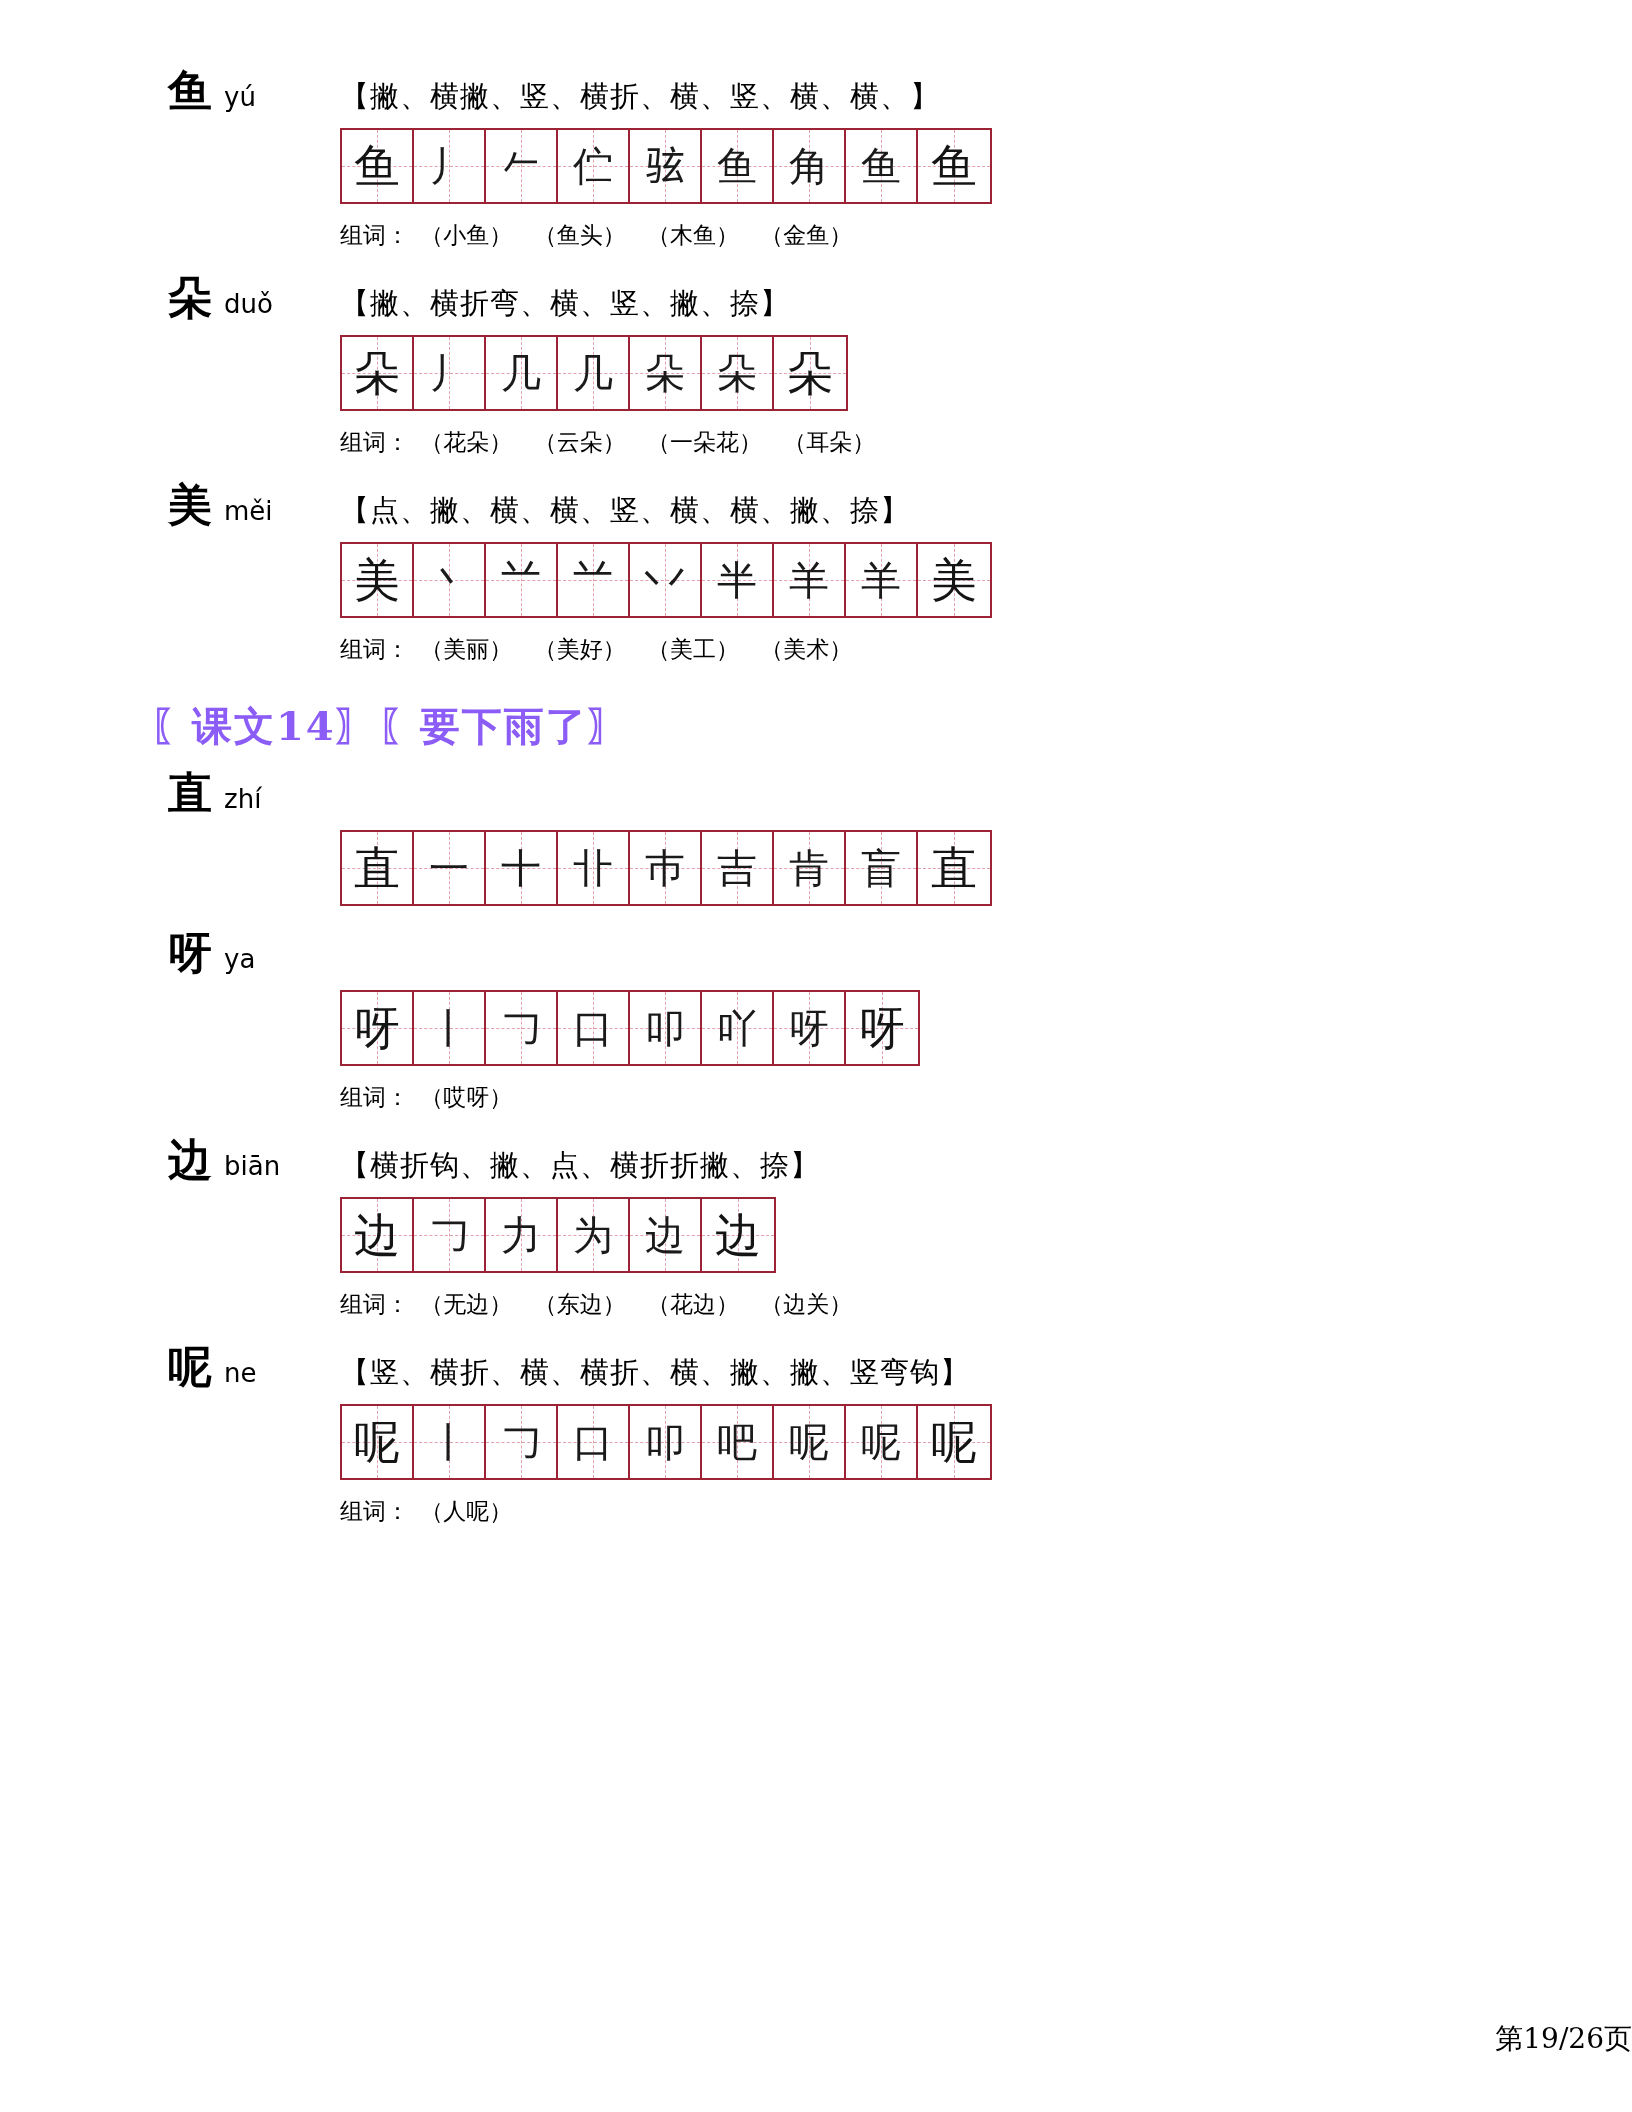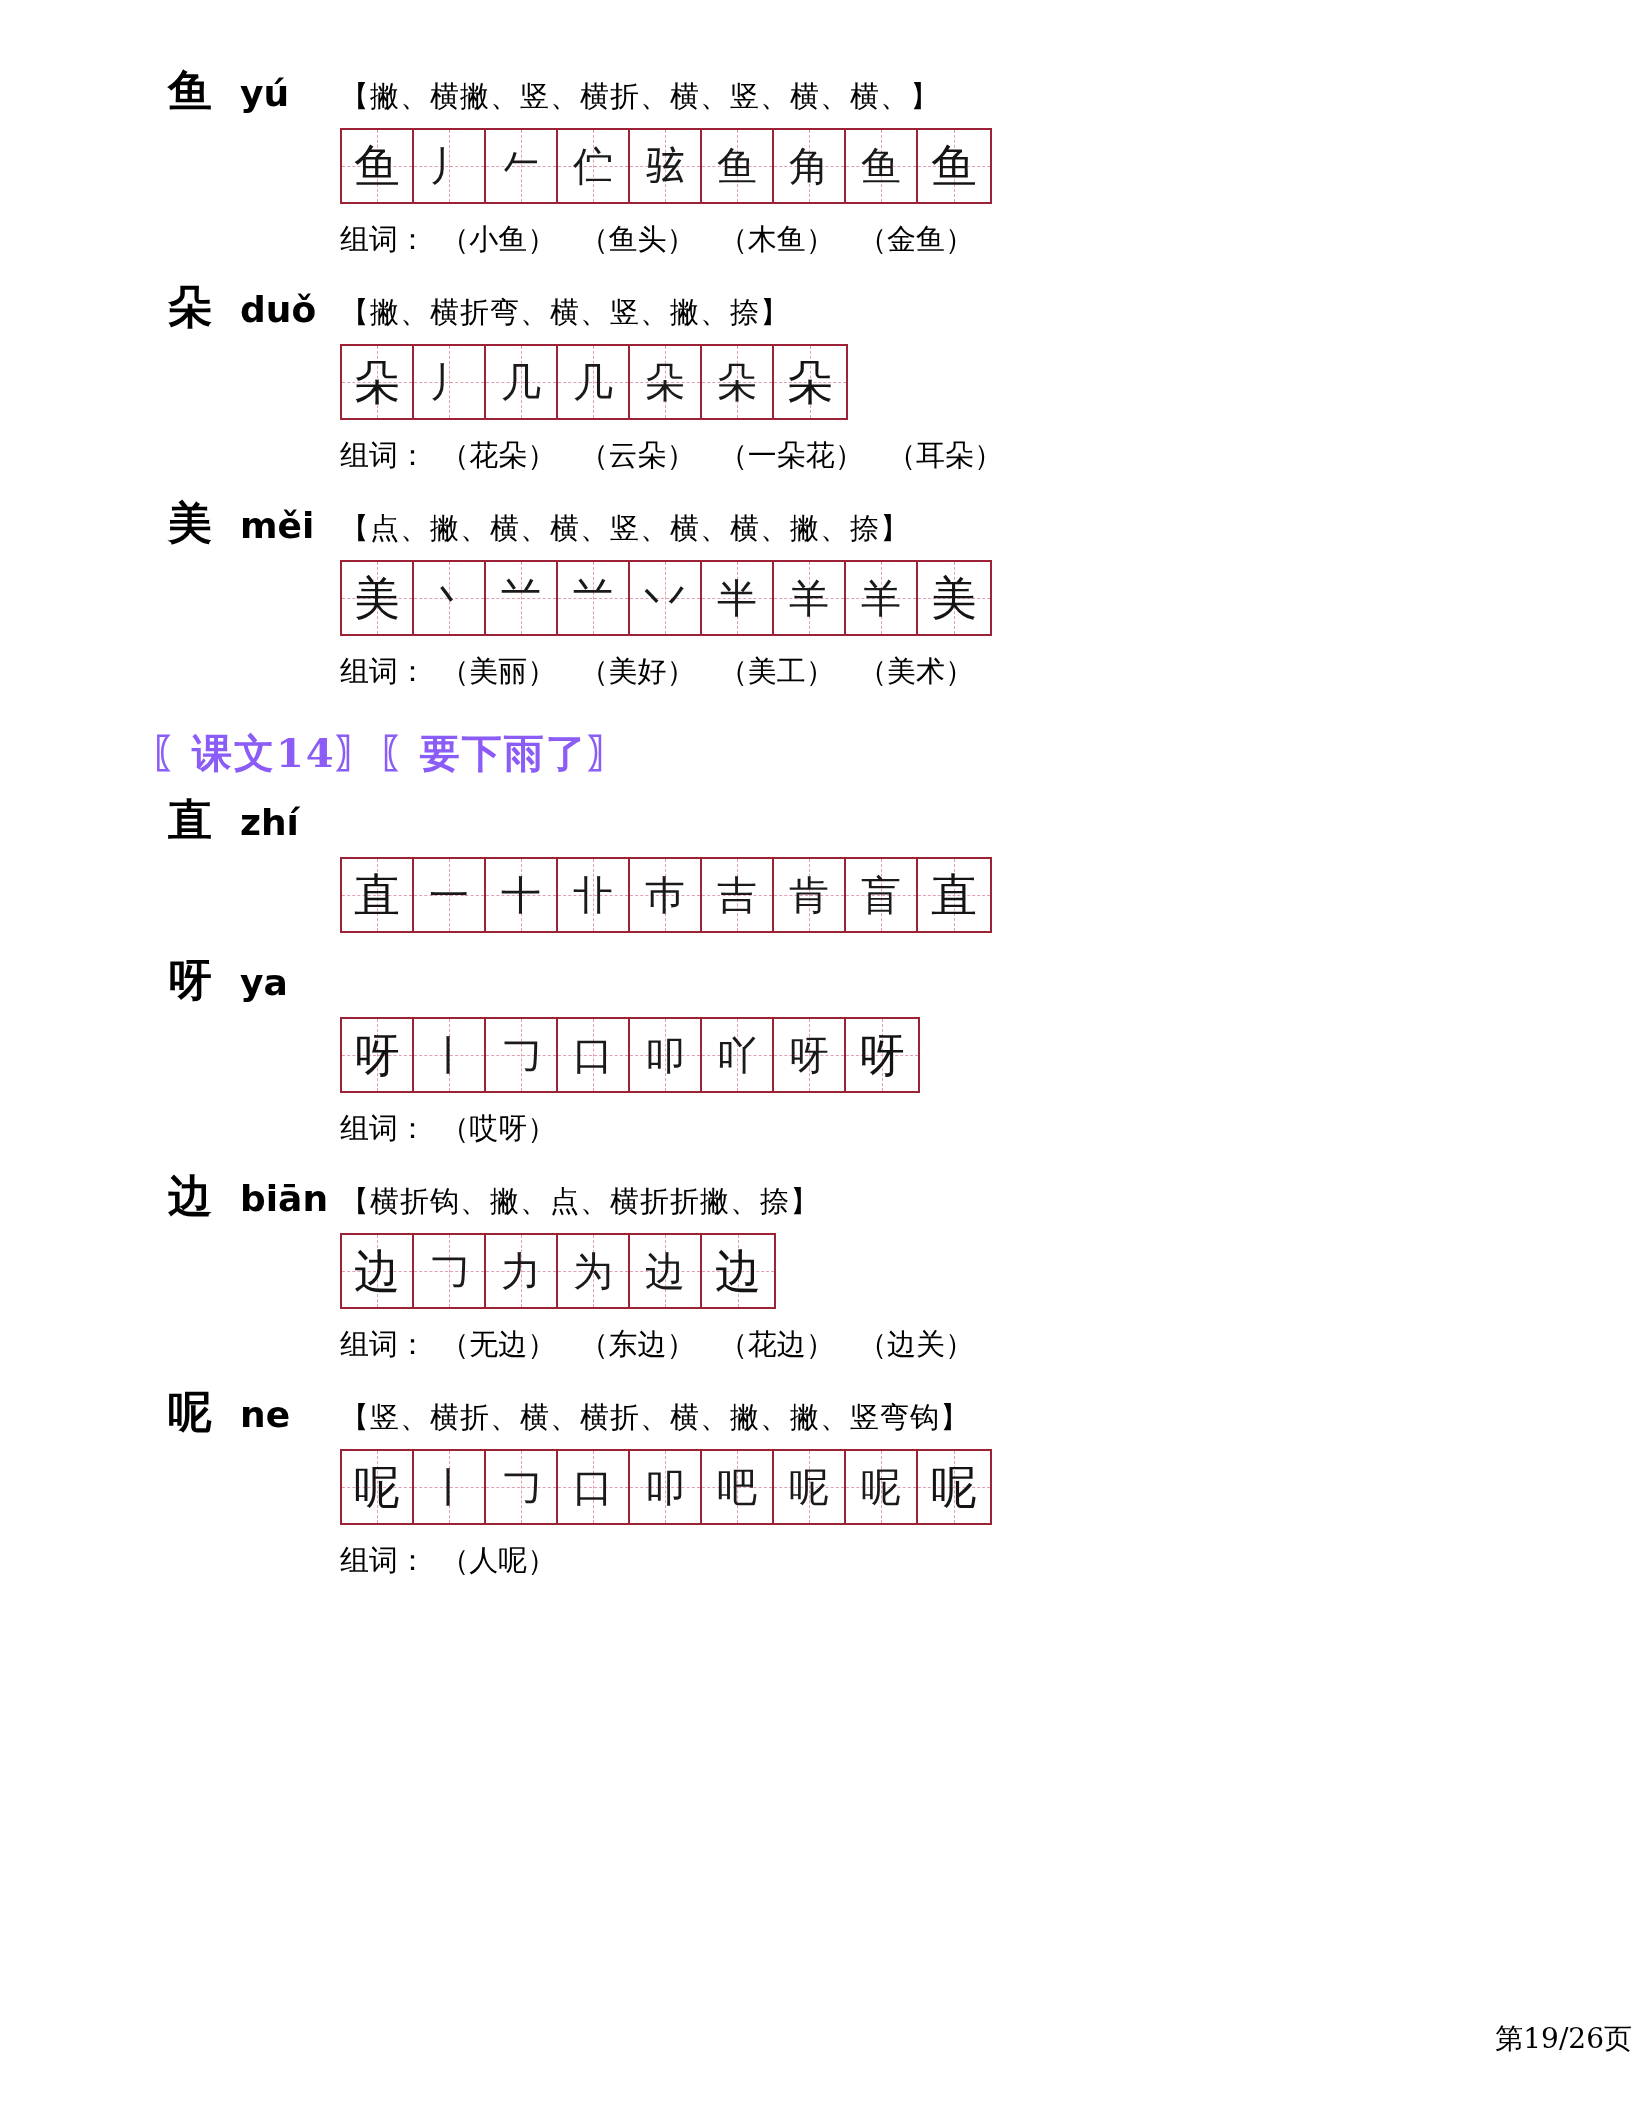--- a/index.html
+++ b/index.html
@@ -42,24 +42,23 @@
     white-space: nowrap;
   }
   .char-big {
     font-family: "Liberation Serif", "DejaVu Serif", serif;
     font-size: 44px;
     font-weight: bold;
     line-height: 1;
   }
   .char-pinyin {
     font-family: "DejaVu Sans", "Liberation Sans", sans-serif;
-    font-size: 36px;
-    margin-left: 28px;
+    font-size: 26px;
+    margin-left: 12px;
     line-height: 1;
-    font-weight: bold;
   }
   .stroke-col {
     flex: 1 1 auto;
   }
   .stroke-list {
     font-family: "DejaVu Serif", "Liberation Serif", serif;
     font-size: 29px;
     letter-spacing: 1px;
     line-height: 1.2;
     white-space: nowrap;
@@ -116,21 +115,21 @@
   .cell .glyph.partial {
     font-size: 40px;
     color: #1a1a1a;
   }
 
   
   .words {
     margin-left: 250px;
     margin-top: 16px;
     font-family: "DejaVu Serif", "Liberation Serif", serif;
-    font-size: 29px;
+    font-size: 23px;
     white-space: nowrap;
   }
   .words .label { margin-right: 4px; }
   .words .w { margin-right: 14px; }
 
   
   .section-title {
     margin: 34px 0 18px 60px;
     color: #8b5cf6;
     font-family: "DejaVu Serif", "Liberation Serif", serif;

